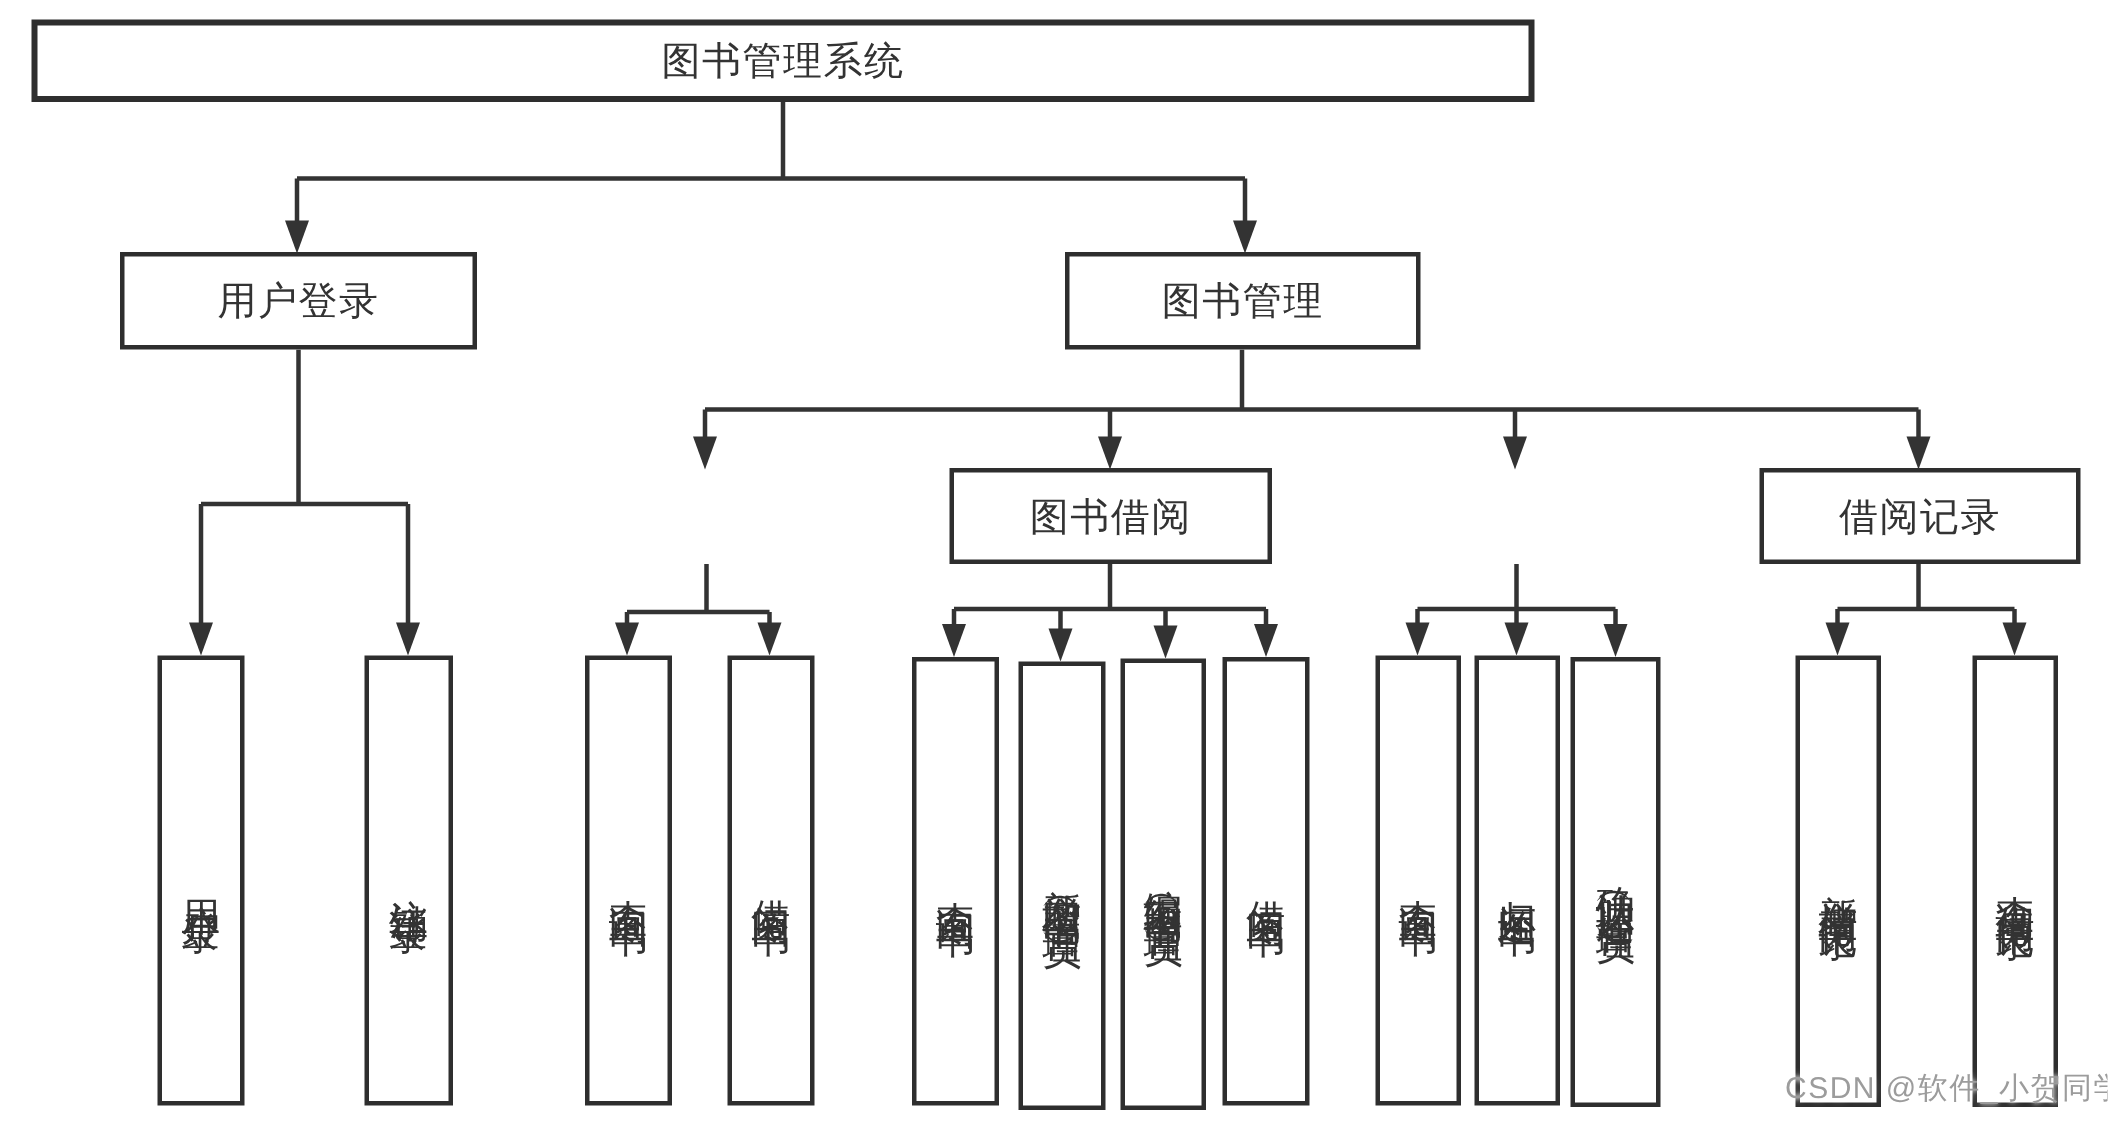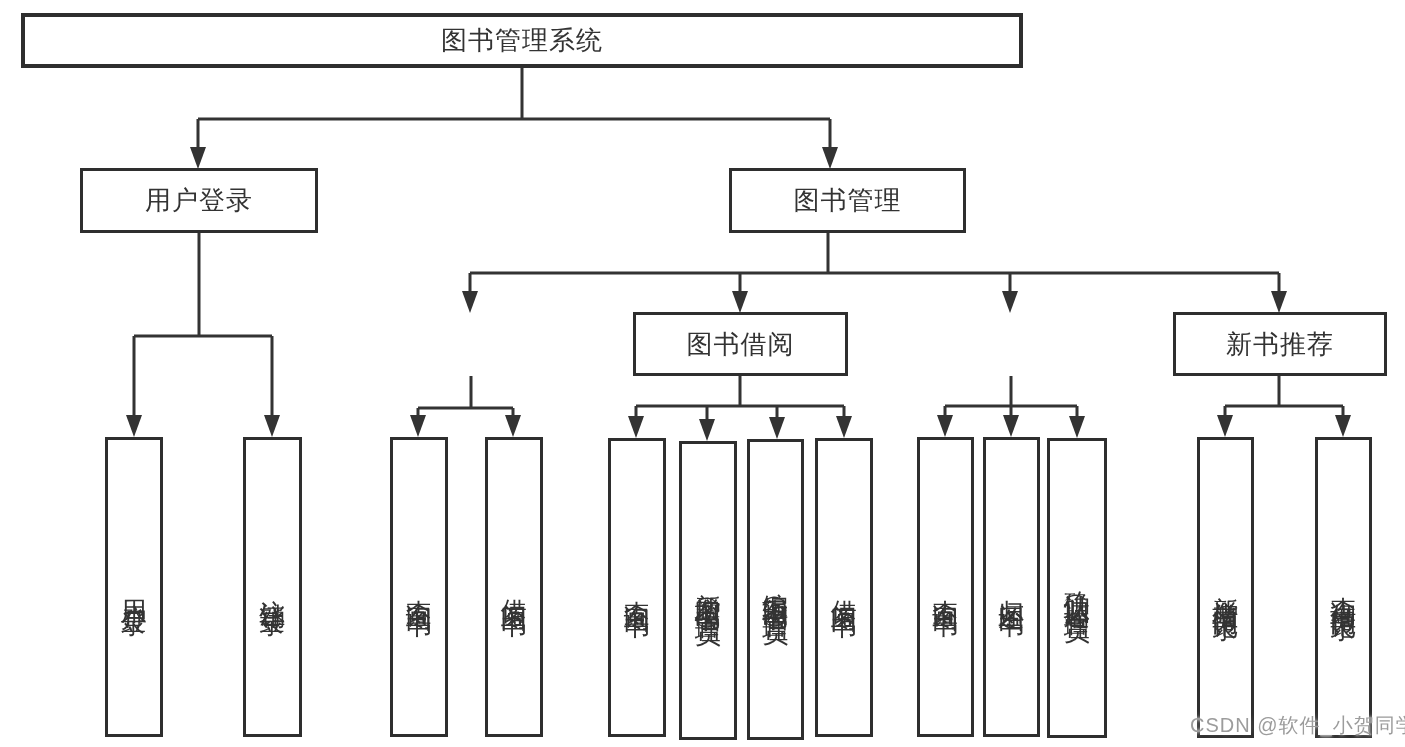--- a/index.html
+++ b/index.html
@@ -75,29 +75,29 @@
     </g>
   </svg>
 
   <div class="node root" style="left:21px; top:13px; width:1002px; height:55px;">
     <span>图书管理系统</span>
   </div>
 
   <div class="node" style="left:80px; top:168px; width:238px; height:65px;">
     <span>用户登录</span>
   </div>
-  <div class="node" style="left:710px; top:168px; width:237px; height:65px;margin-left:19px;">
+  <div class="node" style="left:710px; top:168px; width:237px; height:65px;">
     <span>图书管理</span>
   </div>
 
   <div class="node" style="left:633px; top:312px; width:215px; height:64px;">
     <span>图书借阅</span>
   </div>
   <div class="node" style="left:1173px; top:312px; width:214px; height:64px;">
-    <span>新书推荐</span>
+    <span>借阅记录</span>
   </div>
 
   <div class="leaf" style="left:105px; top:437px; width:58px; height:300px;">
     <span class="vlbl">用户登录</span>
   </div>
   <div class="leaf" style="left:243px; top:437px; width:59px; height:300px;">
     <span class="vlbl">注销登录</span>
   </div>
 
   <div class="leaf" style="left:390px; top:437px; width:58px; height:300px;">

